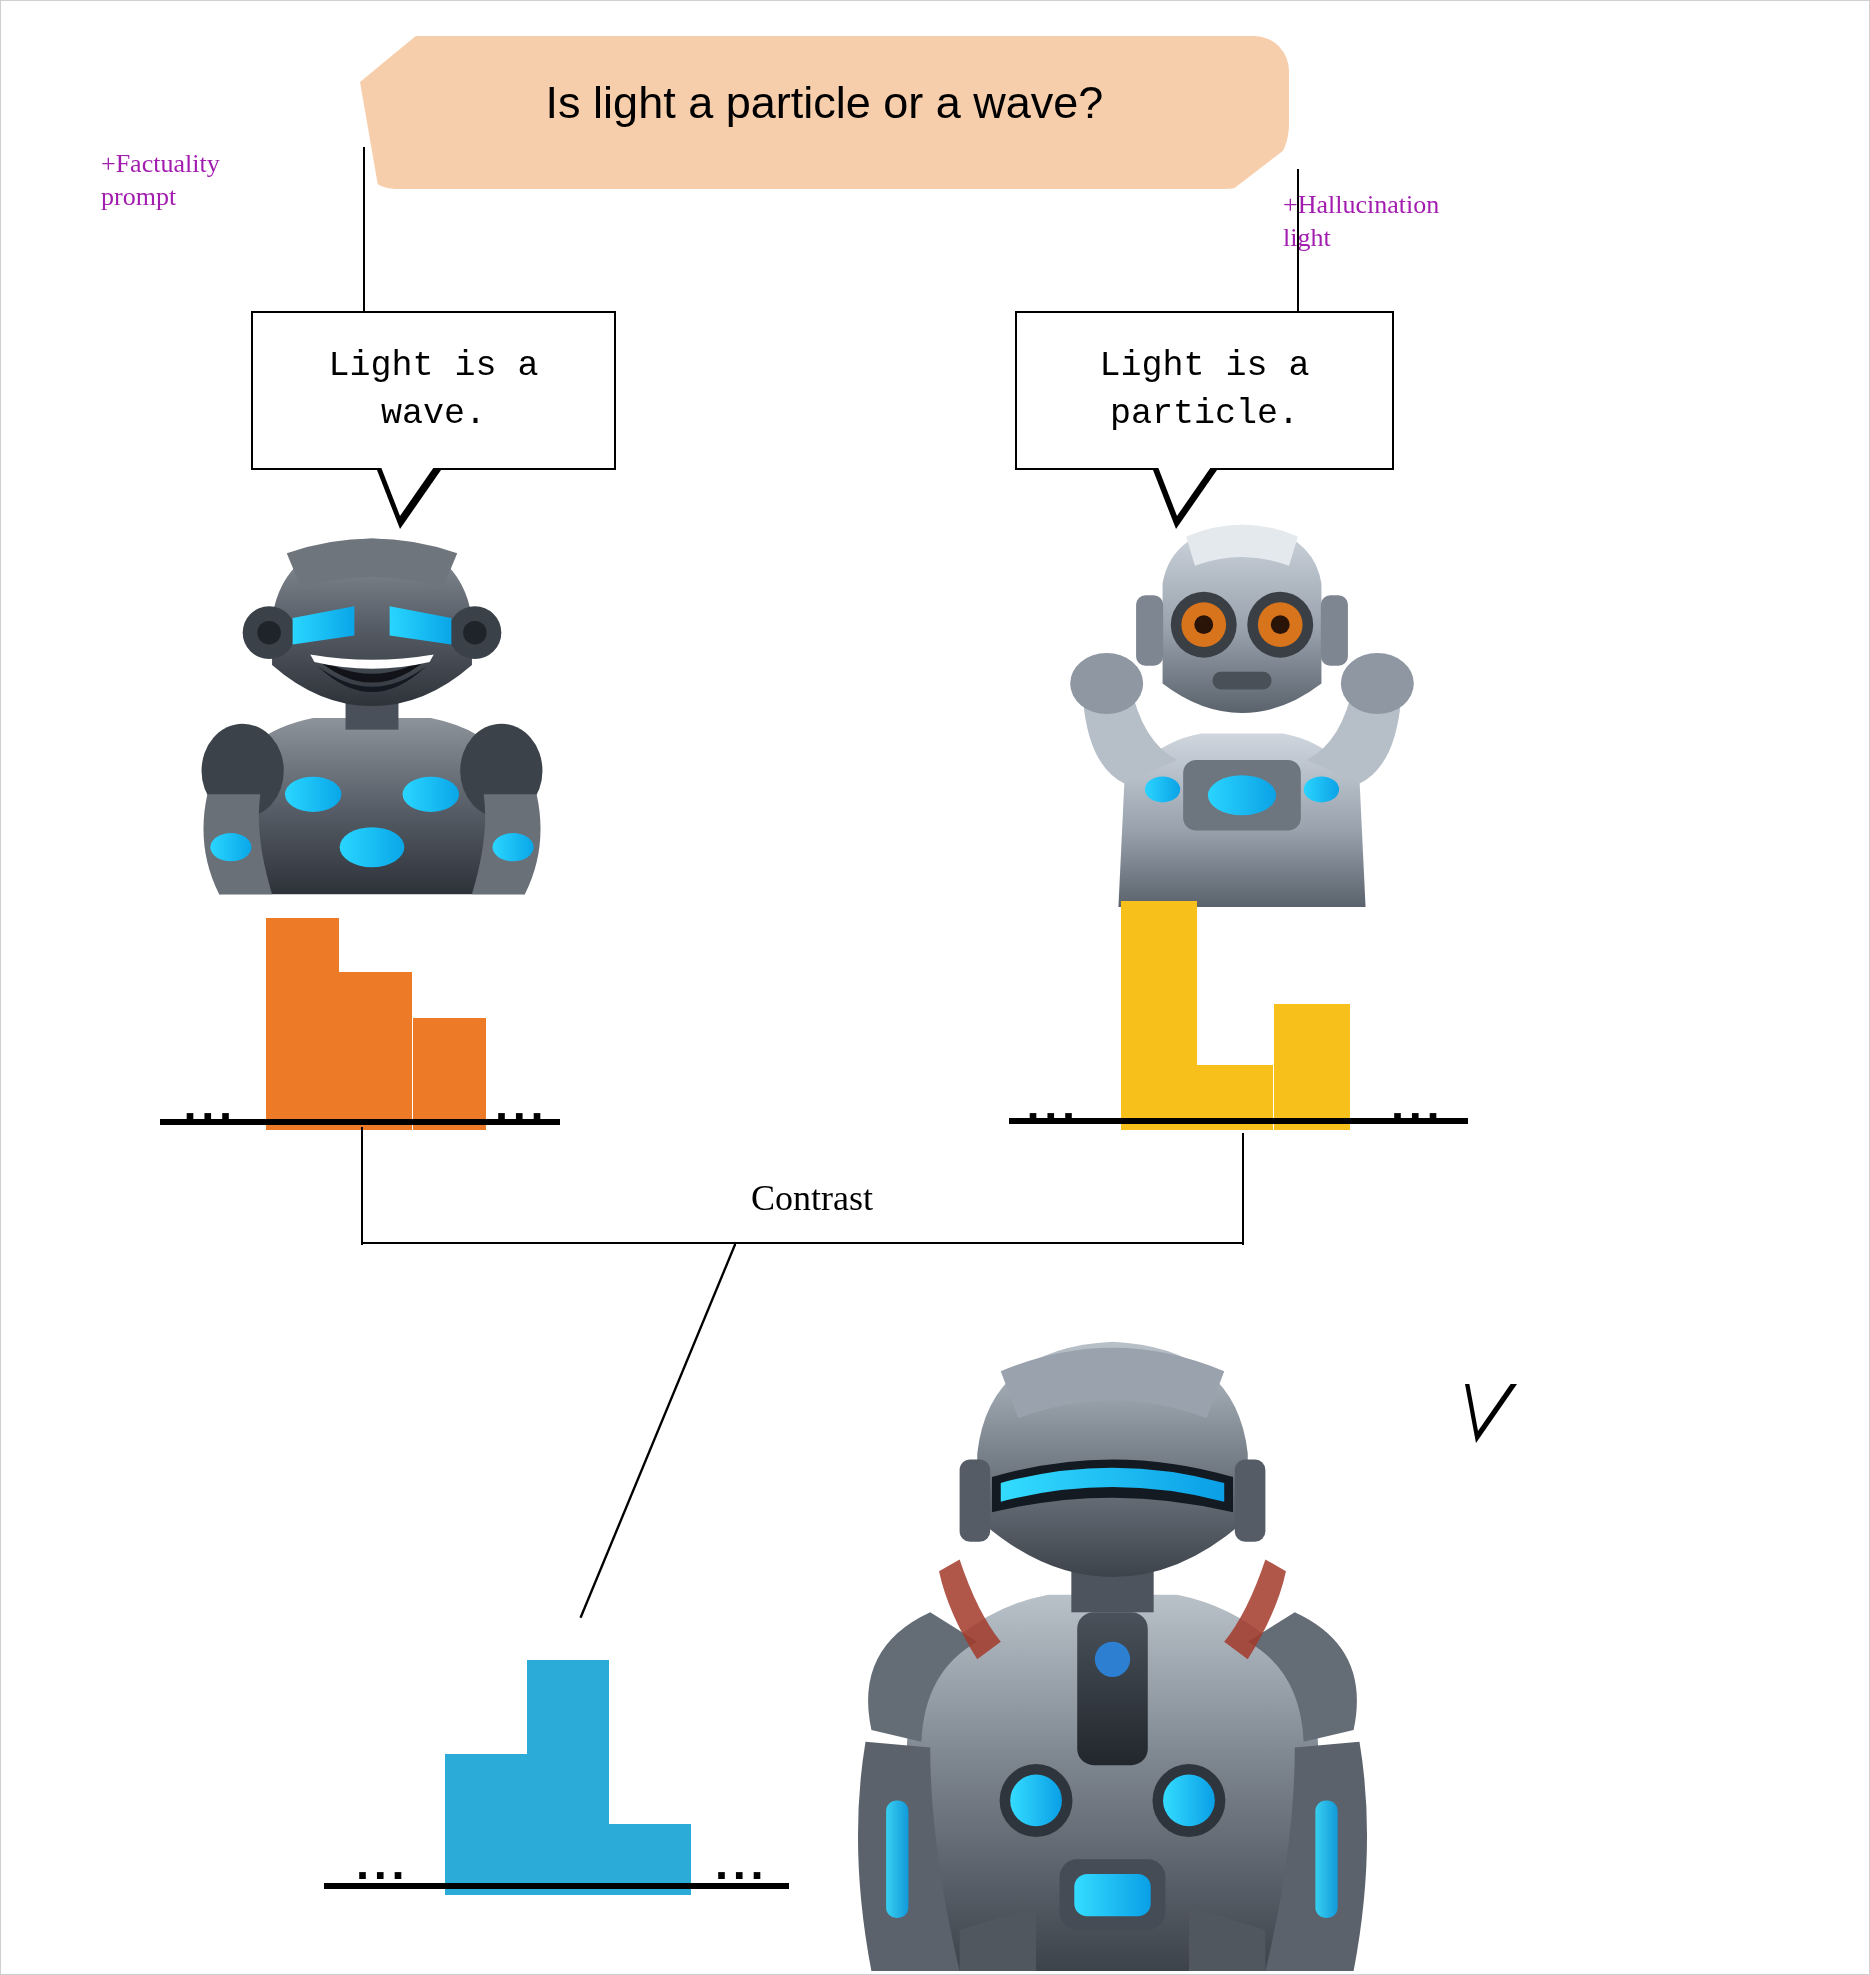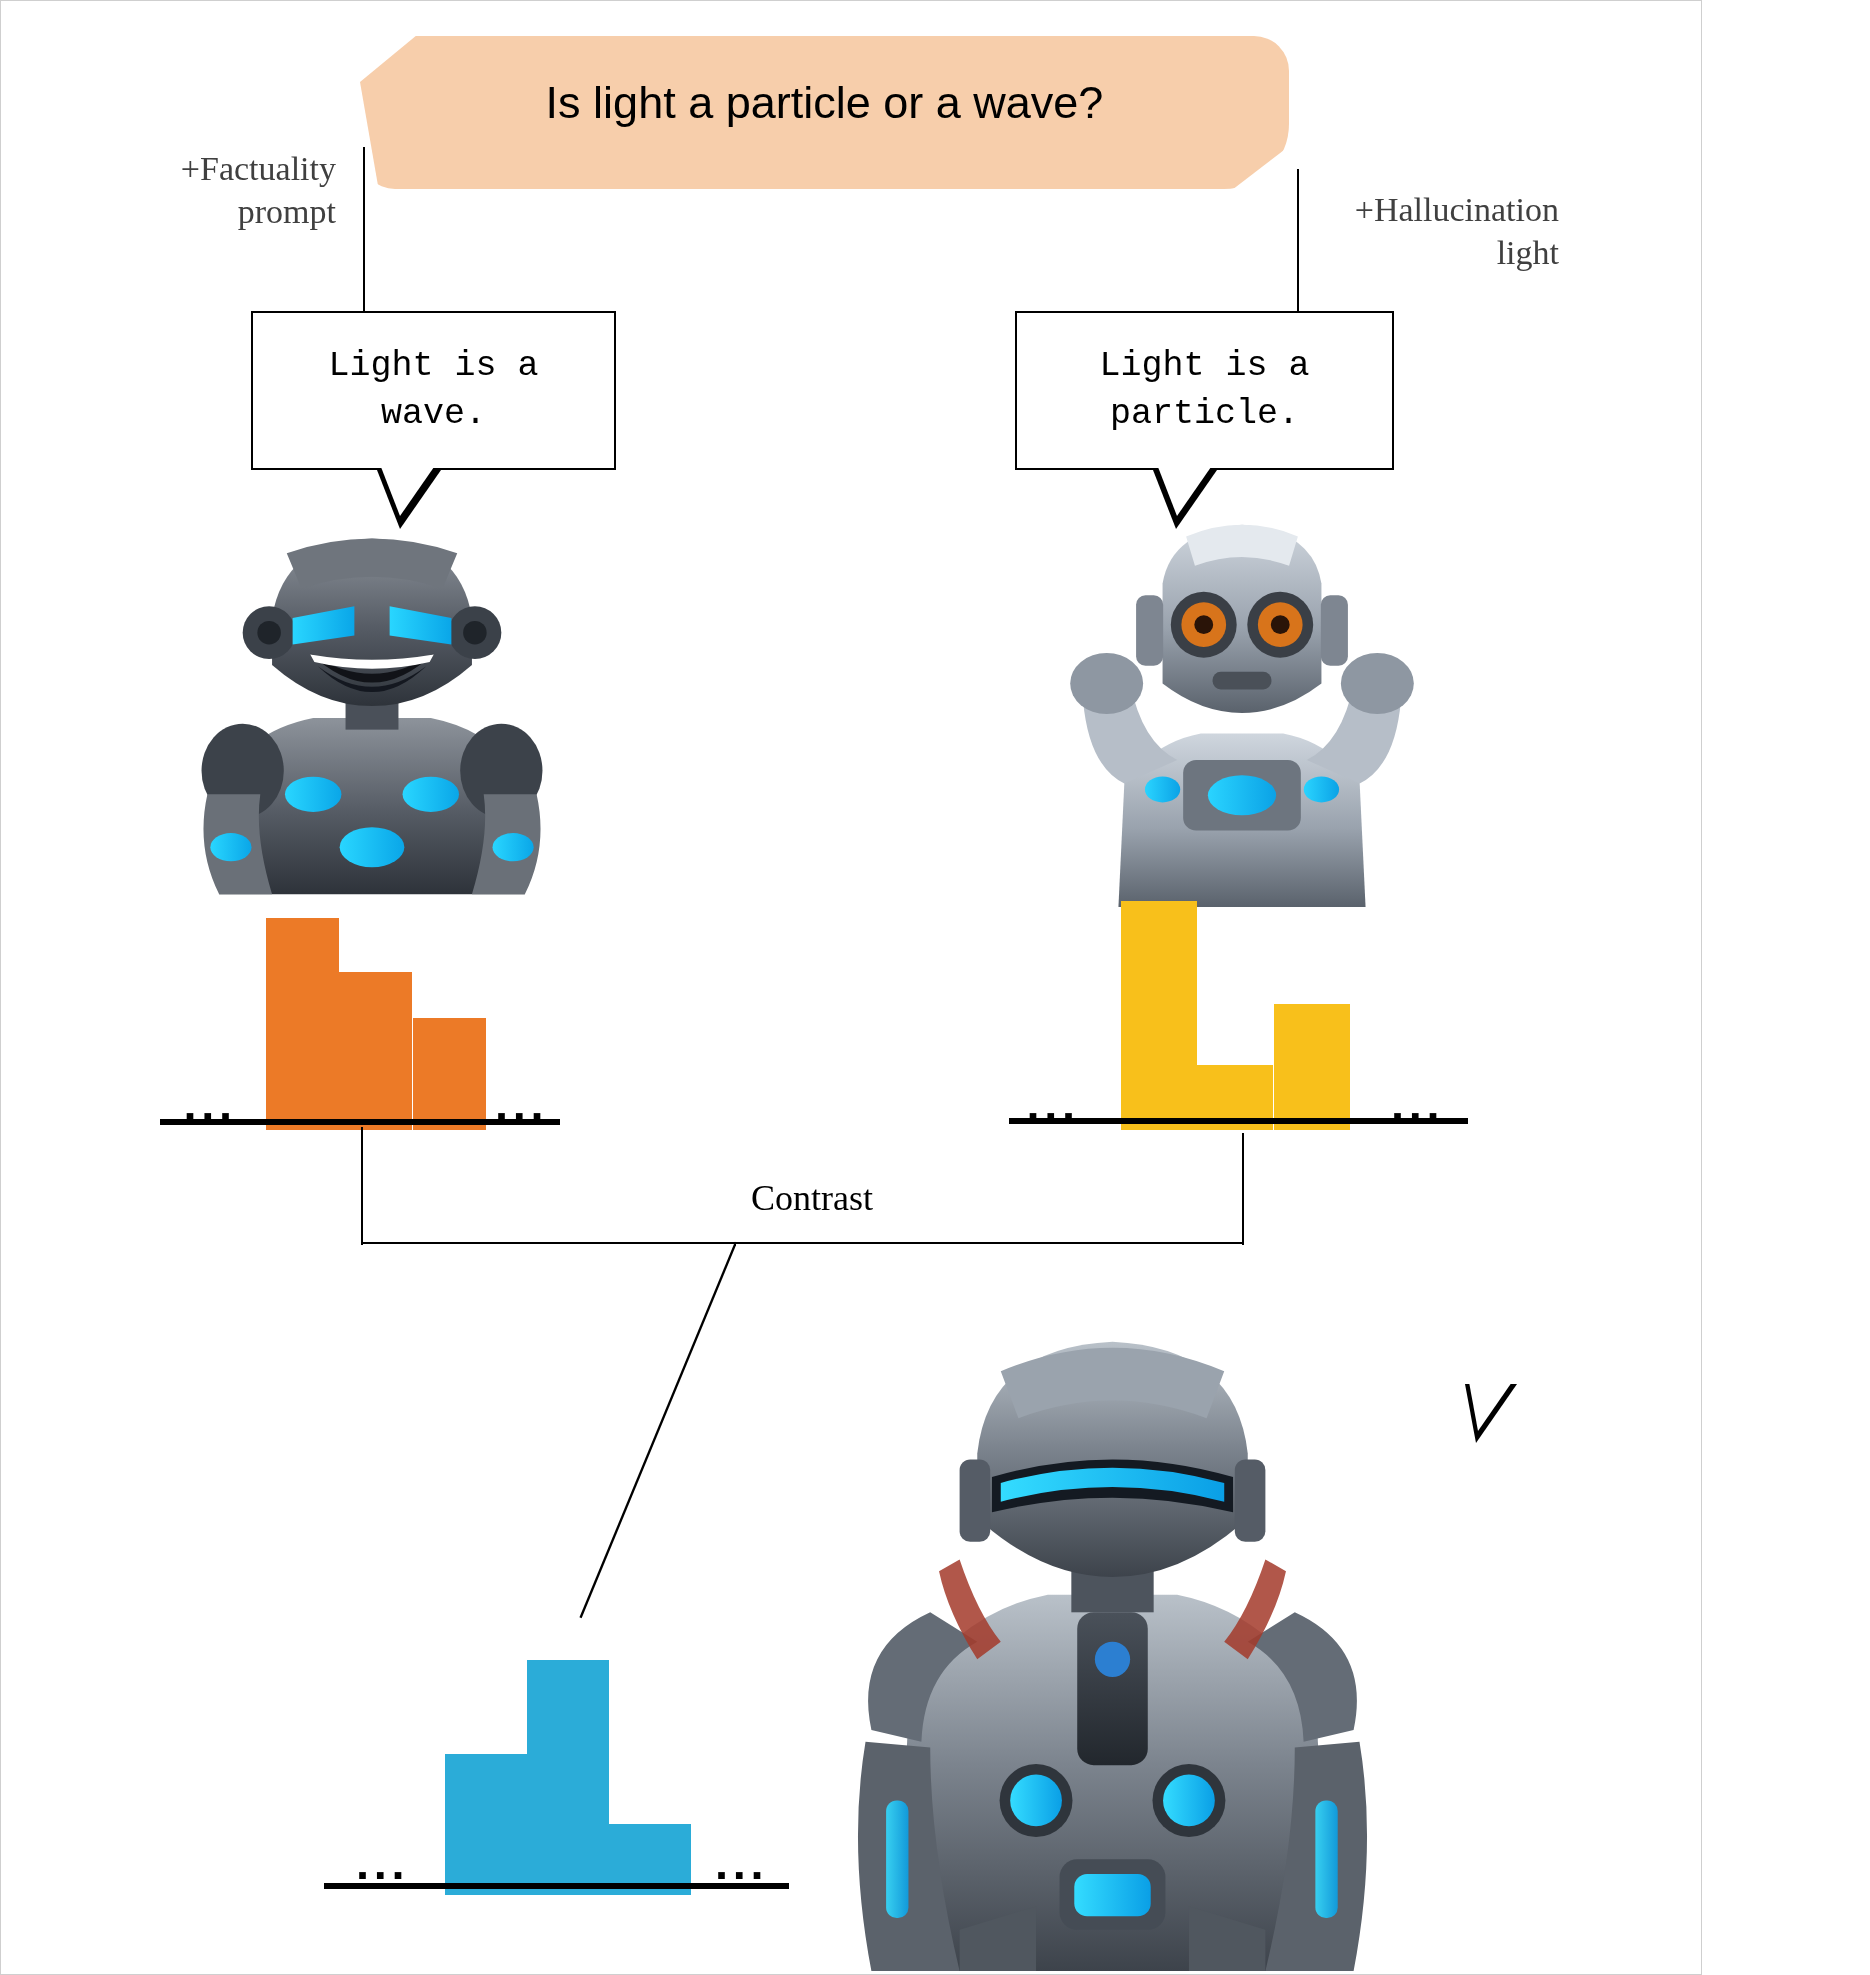--- a/index.html
+++ b/index.html
@@ -5,21 +5,21 @@
   html, body {
     margin: 0;
     padding: 0;
     background: #ffffff;
   }
   body {
     font-family: "Liberation Serif", serif;
   }
   #page {
     position: relative;
-    width: 1702px;
+    width: 1870px;
     height: 1975px;
     background: #ffffff;
     border: 1.8px solid #cfcfcf;
     box-sizing: border-box;
     overflow: hidden;
   }
 
   
   #question-bubble {
     position: absolute;
@@ -39,24 +39,24 @@
     text-align: center;
     font-family: "Liberation Sans", sans-serif;
     font-size: 45px;
     color: #000000;
   }
 
   
   .prompt-label {
     position: absolute;
     font-family: "Liberation Serif", serif;
-    font-size: 34px;
+    font-size: 26px;
     line-height: 1.25;
-    color: #404040;
-    text-align: right;
+    color: #a21caf;
+    text-align: left;
     white-space: pre-line;
   }
   #factuality-prompt-label { left: 100px; top: 147px; width: 235px; }
   #hallucination-prompt-label { left: 1282px; top: 188px; width: 276px; }
 
   
   .line {
     position: absolute;
     background: #000000;
   }

